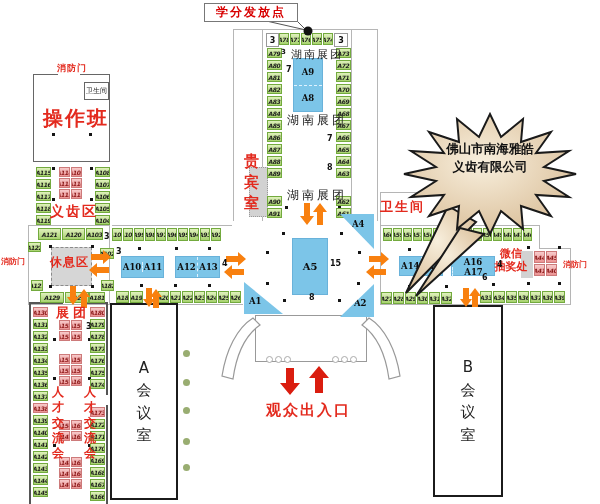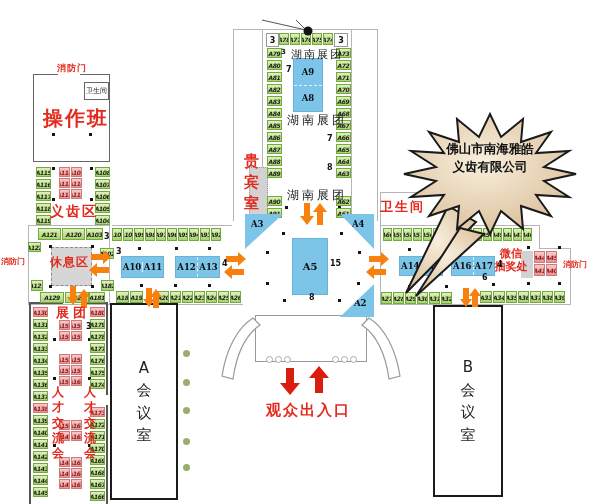--- a/index.html
+++ b/index.html
@@ -340,30 +340,30 @@
     <div class="half">A11</div>
   </div>
   <div class="blue h z2" style="left:175px;top:256px;width:45px;height:22px;">
     <div class="half">A12</div>
     <div class="half">A13</div>
   </div>
   <div class="blue h z2" style="left:399px;top:256px;width:44px;height:20px;">
     <div class="half">A14</div>
     <div class="half">A15</div>
   </div>
-  <div class="blue h z2" style="left:451px;top:256px;width:44px;height:20px;">
+  <div class="blue h z2" style="left:451px;top:256px;width:44px;height:20px;flex-direction:column;">
     <div class="half">A16</div>
     <div class="half">A17</div>
   </div>
 
-  <div class="tri z2" style="left:245px;top:214px;width:38px;height:35px;clip-path:polygon(0 0,100% 0,0 100%);">
-    <span style="left:6px;top:5px;">A3</span>
-  </div>
   <div class="tri z2" style="left:340px;top:214px;width:34px;height:35px;clip-path:polygon(0 0,100% 0,100% 100%);">
     <span style="left:12px;top:5px;">A4</span>
+  </div>
+  <div class="tri z2" style="left:244px;top:282px;width:39px;height:32px;clip-path:polygon(0 0,0 100%,100% 100%);">
+    <span style="left:5px;top:14px;">A1</span>
   </div>
   <div class="tri z2" style="left:340px;top:284px;width:34px;height:33px;clip-path:polygon(100% 0,100% 100%,0 100%);">
     <span style="left:14px;top:14px;">A2</span>
   </div>
 
   <div class="hall" style="left:110px;top:303px;width:68px;height:197px;">
     <div class="t">A
 会
 议
 室</div>
@@ -465,20 +465,21 @@
     <g fill="#da1d0f">
       <path d="M286,368 L286,383 L280,383 L290,395 L300,383 L294,383 L294,368 Z"></path>
       <path d="M315,393 L315,378 L309,378 L319,366 L329,378 L323,378 L323,393 Z"></path>
     </g>
 
     <polygon points="448,206 476,222 406,293" fill="url(#starGrad)" stroke="#1a1a1a" stroke-width="2"></polygon>
     <polygon points="460,228 484,234 416,296" fill="url(#starGrad)" stroke="#1a1a1a" stroke-width="2"></polygon>
     <polygon fill="url(#starGrad)" stroke="#1a1a1a" stroke-width="2" points="576,174 544,181 569,197 536,195 551,216 521,206 523,229 501,211 490,234 479,211 457,229 459,206 429,216 444,195 411,197 436,181 404,174 436,167 411,151 444,153 429,132 459,142 457,119 479,137 490,114 501,137 523,119 521,142 551,132 536,153 569,151 544,167"></polygon>
   </svg>
 
+  <div class="callout z4">学分发放点</div>
   <div class="red z4" style="left:57px;top:62px;font-size:9px;letter-spacing:1px;">消防门</div>
   <div class="red z4" style="left:1px;top:256px;font-size:8px;">消防门</div>
   <div class="red z4" style="left:563px;top:259px;font-size:8px;">消防门</div>
   <div class="black-small z4" style="left:86px;top:86px;">卫生间</div>
   <div class="red z4" style="left:43px;top:105px;font-size:20px;letter-spacing:2px;">操作班</div>
   <div class="red z4" style="left:50px;top:203px;font-size:14px;letter-spacing:2px;">义齿区</div>
   <div class="red prelines z4" style="left:244px;top:151px;font-size:15px;line-height:1.4;text-align:center;">贵
 宾
 室</div>
   <div class="red z4" style="left:50px;top:254px;font-size:12px;letter-spacing:1px;">休息区</div>

